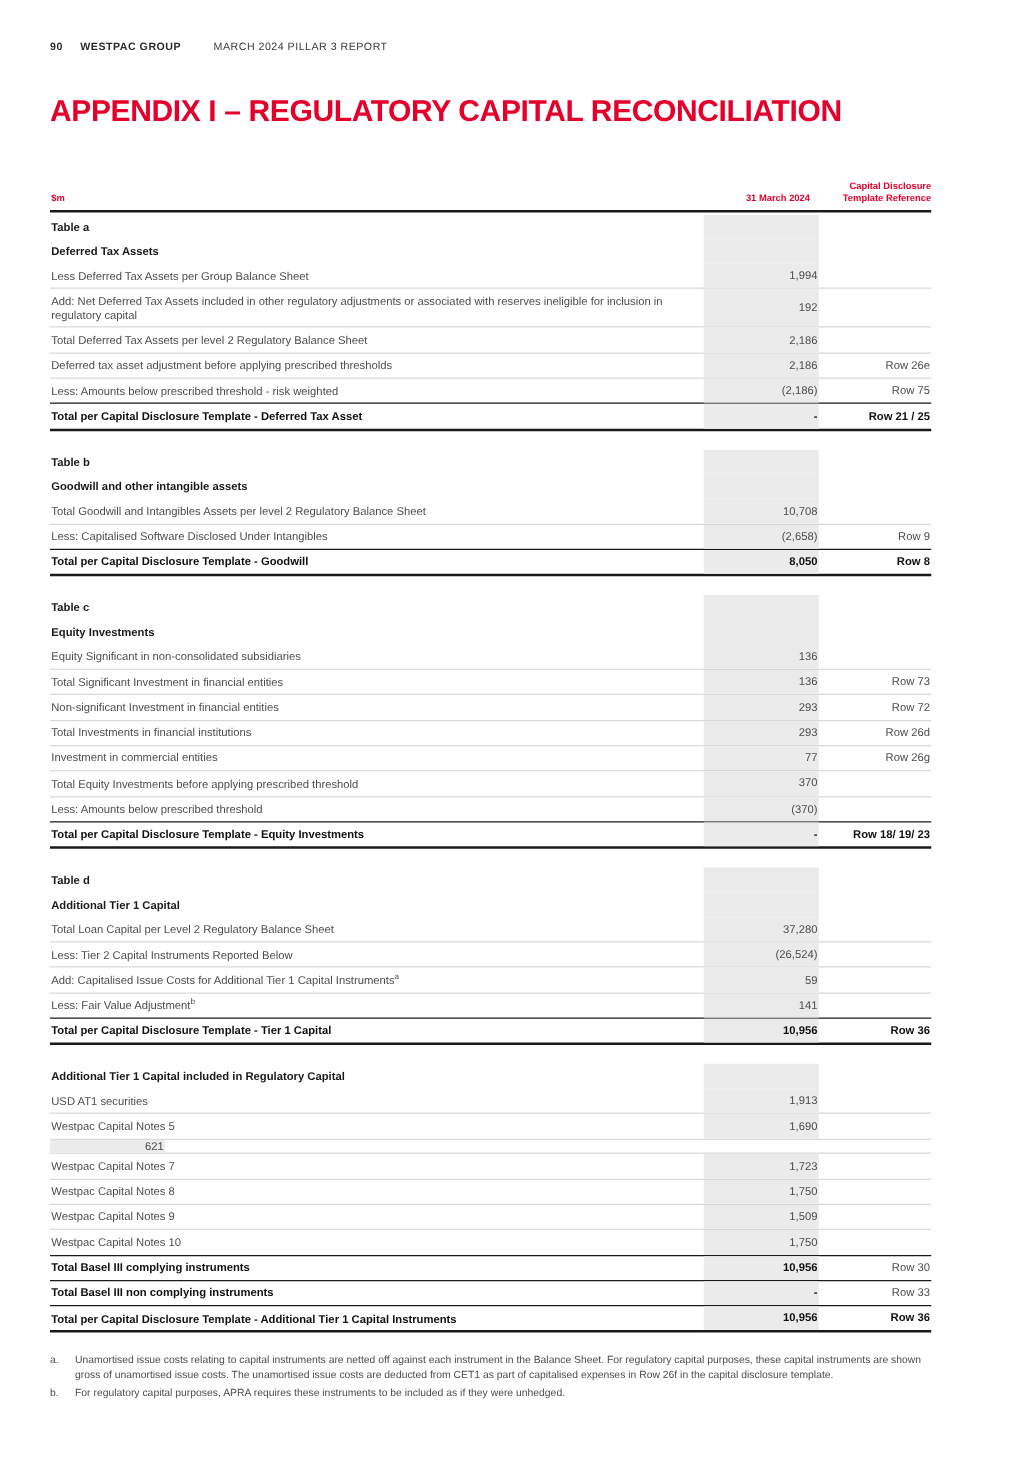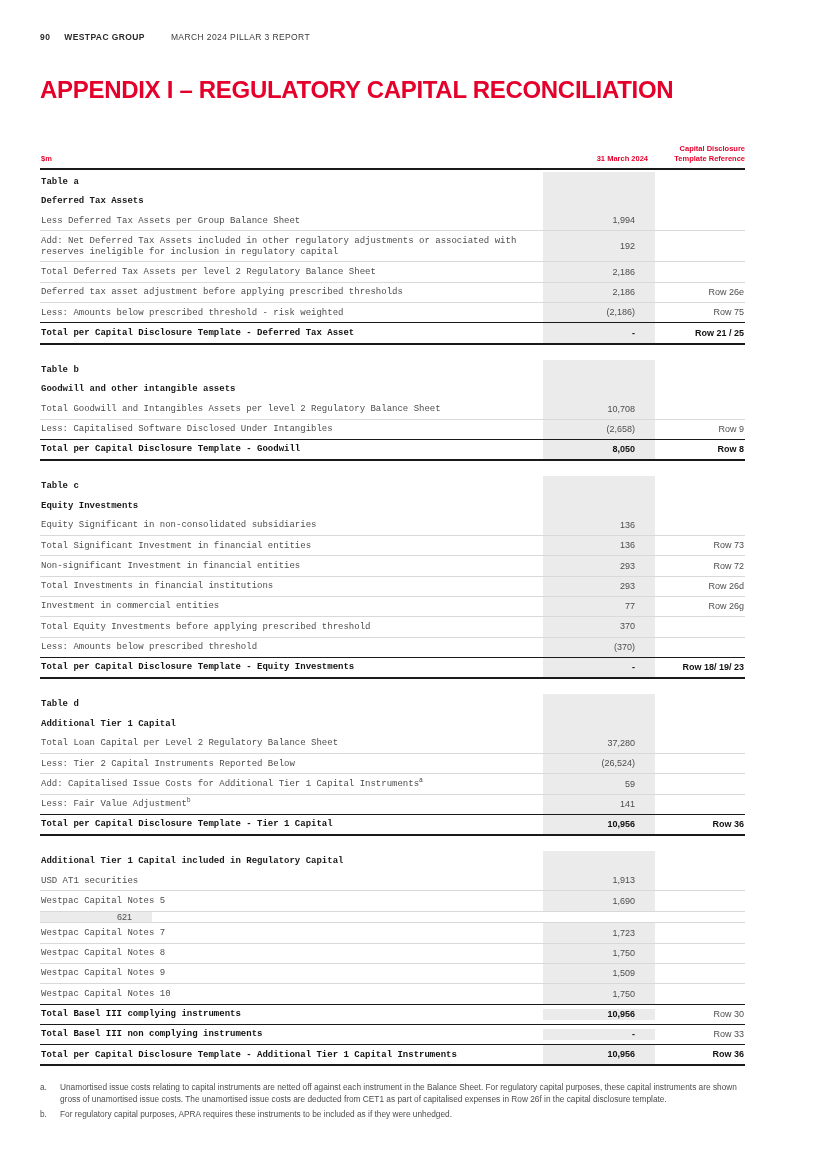--- a/index.html
+++ b/index.html
@@ -38,38 +38,38 @@
   .th{font-size:7.5px;font-weight:bold;color:var(--accent);line-height:1.3;}
   .th-unit{flex:1;padding-left:1px;}
   .th-date{width:92px;text-align:right;padding-right:7px;box-sizing:border-box;}
   .th-ref{width:90px;text-align:right;box-sizing:border-box;}
 
   .table-section{margin-top:2px;}
   .table-section + .table-section{margin-top:15px;}
 
   .row{display:flex;align-items:stretch;}
   .cell{font-size:9px;line-height:1.2;color:var(--body);}
-  .cell-label{flex:1;padding:4.5px 10px 4px 1px;font-family:Liberation Mono, monospace;}
+  .cell-label{flex:1;padding:4.5px 10px 4px 1px;}
   .cell-value{
-    width:112px;box-sizing:border-box;background:var(--band);
+    width:92px;box-sizing:border-box;background:var(--band);
     display:flex;align-items:center;justify-content:flex-end;
-    padding-right:20px;text-align:right;
+    padding-right:1px;text-align:right;
   }
   .cell-ref{
     width:90px;box-sizing:border-box;
     display:flex;align-items:center;justify-content:flex-end;
     padding-right:1px;text-align:right;
   }
   .row.section-label .cell-label,
   .row.heading .cell-label{font-weight:bold;color:var(--ink);padding-top:5px;padding-bottom:4px;}
   .row.data{border-top:1px solid var(--rule);}
   .row.data.first{border-top:0;}
   .row.total{border-top:1px solid var(--ink);border-bottom:2px solid var(--ink);}
   .row.total .cell{font-weight:bold;color:#111;}
-  .row.strong{border-top:1px solid var(--ink);align-items:center;}
+  .row.strong{border-top:1px solid var(--ink);}
   .row.strong .cell-label,
   .row.strong .cell-value{font-weight:bold;color:#111;}
   sup{font-size:6.5px;line-height:0;vertical-align:super;}
 
   
   .footnotes{margin-top:16px;}
   .footnote{display:flex;font-size:8.3px;line-height:1.42;color:var(--body);margin-bottom:3px;}
   .fn-marker{flex:0 0 20px;width:20px;}
   .fn-text{flex:1;}
 </style>

